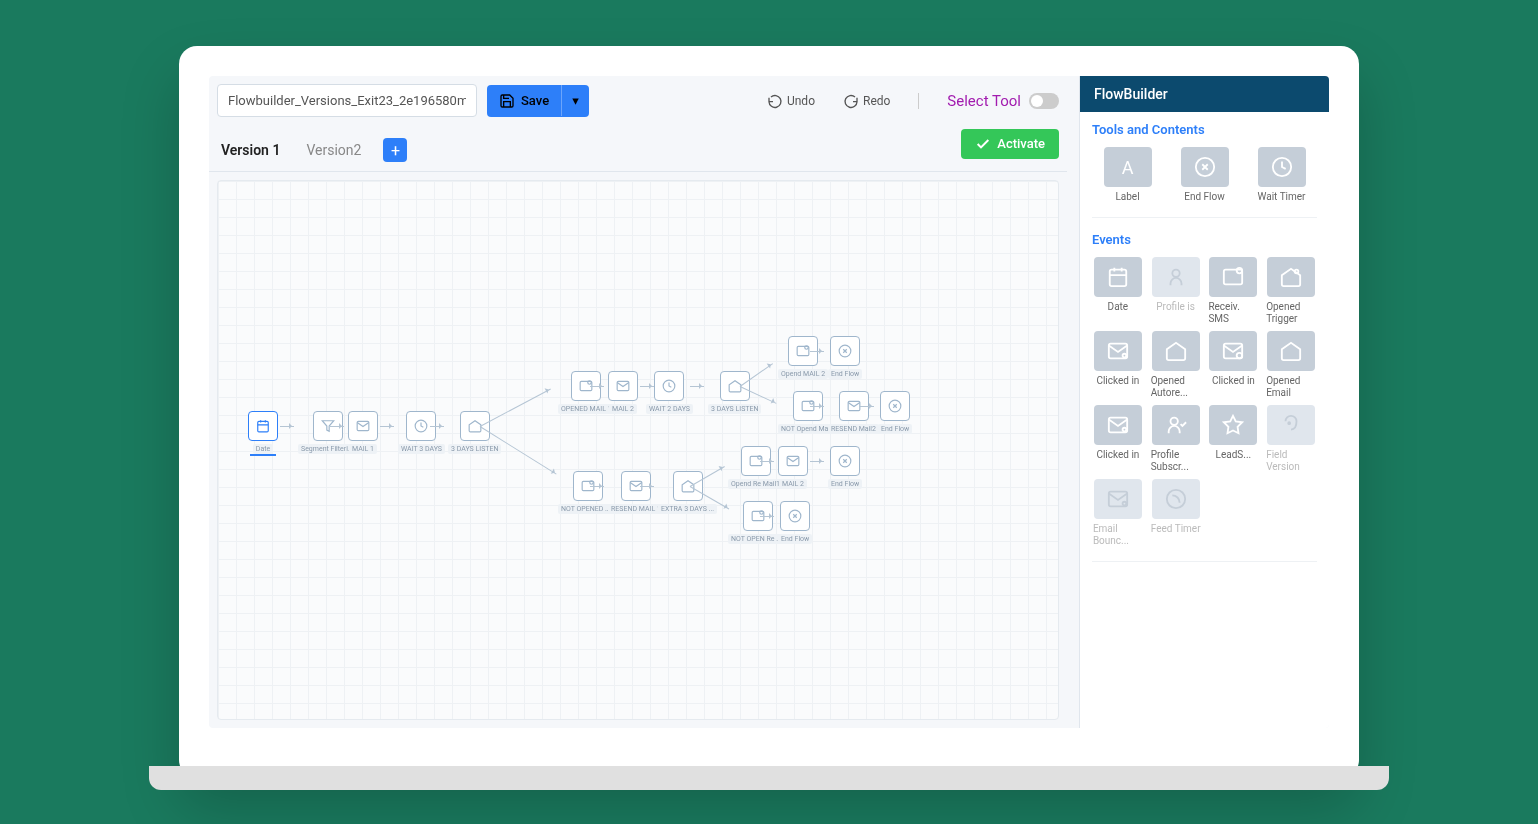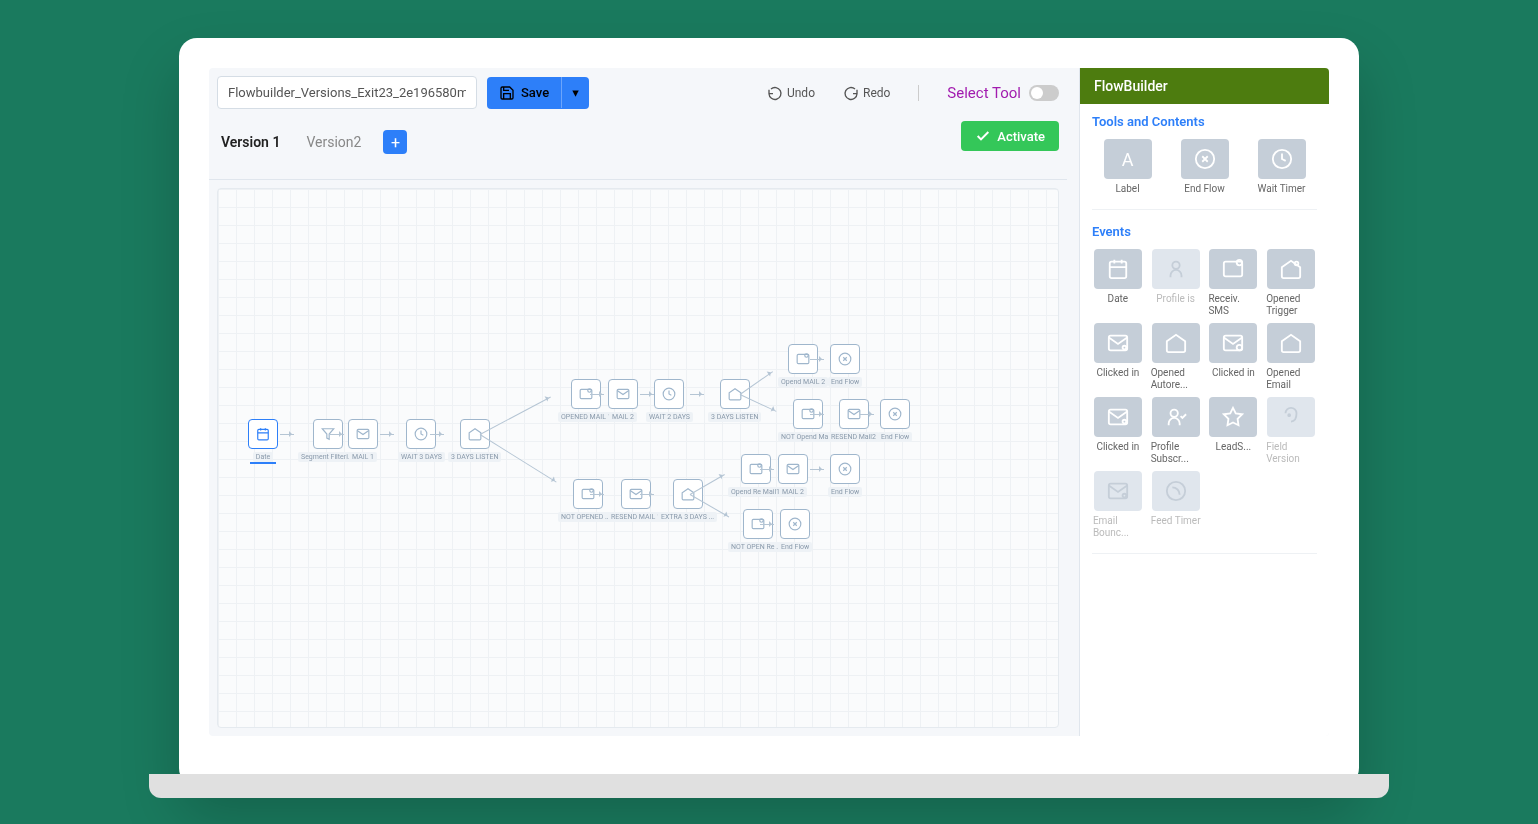--- a/index.html
+++ b/index.html
@@ -13,35 +13,35 @@
 .save-btn{display:flex;align-items:center;background:#2d7ff9;color:#000000;border-radius:4px;overflow:hidden}
 .save-btn>span{display:flex;align-items:center;gap:6px;padding:8px 12px;font-size:13px;font-weight:500;cursor:pointer}
 .save-btn .caret{border-left:1px solid rgba(255,255,255,.3);padding:8px 10px}
 .spacer{flex:1}
 .ur{display:flex;align-items:center;gap:28px;font-size:12px;color:#555}
 .ur span{display:flex;align-items:center;gap:4px;cursor:pointer}
 .divider{width:1px;height:16px;background:#ccc}
 .sel-tool{display:flex;align-items:center;gap:8px;color:#a21caf;font-size:15px}
 .toggle{width:30px;height:16px;background:#ccc;border-radius:8px;position:relative}
 .toggle::after{content:"";position:absolute;width:12px;height:12px;background:#fff;border-radius:50%;top:2px;left:2px}
-.tabs{display:flex;align-items:center;gap:18px;padding:4px 8px 16px;border-bottom:1px solid #e0e6ed}
+.tabs{display:flex;align-items:center;gap:18px;padding:4px 8px 0;border-bottom:1px solid #e0e6ed}
 .tab{padding:8px 4px;font-size:14px;color:#888;cursor:pointer}
 .tab.active{color:#222;font-weight:600}
 .add-tab{width:24px;height:24px;background:#2d7ff9;color:#fff;border-radius:4px;display:flex;align-items:center;justify-content:center;font-size:16px;cursor:pointer}
-.activate{margin-left:auto;margin-bottom:12px;background:#34c759;color:#fff;padding:7px 14px;border-radius:4px;font-size:13px;font-weight:500;display:flex;align-items:center;gap:6px;cursor:pointer}
+.activate{margin-left:auto;margin-bottom:12px;background:#34c759;color:#fff;padding:7px 14px;border-radius:4px;font-size:13px;font-weight:500;display:flex;align-items:flex-start;gap:6px;cursor:pointer}
 .canvas{margin:8px;background:#fafbfc;border:1px solid #e5eaef;border-radius:4px;height:540px;position:relative;overflow:hidden;background-image:linear-gradient(#eef1f4 1px,transparent 1px),linear-gradient(90deg,#eef1f4 1px,transparent 1px);background-size:18px 18px}
 .node{position:absolute;display:flex;flex-direction:column;align-items:center;gap:3px}
 .node-box{width:30px;height:30px;border:1.5px solid #9fb6cc;border-radius:4px;background:#fff;display:flex;align-items:center;justify-content:center;color:#9fb6cc}
 .node-box.active{border-color:#2d7ff9;color:#2d7ff9}
 .node-box.active::after{content:"";position:absolute;bottom:-2px;left:2px;right:2px;height:2px;background:#2d7ff9}
 .node-label{font-size:7px;color:#8a9aab;text-align:left;background:#eef2f6;padding:1px 3px;border-radius:2px;white-space:nowrap;max-width:60px;overflow:hidden;text-overflow:ellipsis}
 .arrow{position:absolute;height:1px;background:#b5c5d4}
 .arrow::after{content:"";position:absolute;right:-1px;top:-3px;border:3px solid transparent;border-left-color:#b5c5d4}
 .sidebar{width:250px;background:#fff;border-left:1px solid #e0e6ed;border-radius:0 4px 4px 0;overflow-y:auto;max-height:680px}
-.sb-header{background:#4d7c0f;color:#fff;padding:10px 14px;font-size:14px;font-weight:500}
+.sb-header{background:#0c4a6e;color:#fff;padding:10px 14px;font-size:14px;font-weight:500}
 .sb-section{padding:10px 12px}
 .sb-title{color:#2d7ff9;font-size:13px;font-weight:600;margin-bottom:10px}
 .sb-grid{display:grid;grid-template-columns:repeat(4,1fr);gap:6px}
 .sb-grid.three{grid-template-columns:repeat(3,1fr)}
 .sb-item{display:flex;flex-direction:column;align-items:center;gap:4px;cursor:pointer}
 .sb-icon{width:48px;height:40px;background:#c5ced8;border-radius:4px;display:flex;align-items:center;justify-content:center;color:#fff;font-size:18px}
 .sb-item.disabled .sb-icon{background:#e0e6ed;color:#c5ced8}
 .sb-label{font-size:10px;color:#666;line-height:1.2;max-width:50px}
 .sb-item.disabled .sb-label{color:#bbb}
 hr.sb-hr{border:none;border-top:1px solid #eef1f4;margin:4px 12px}

